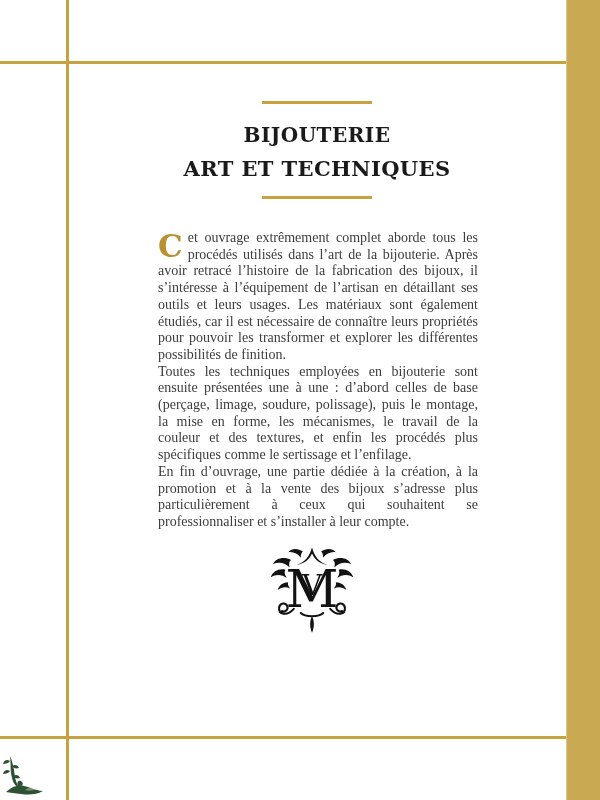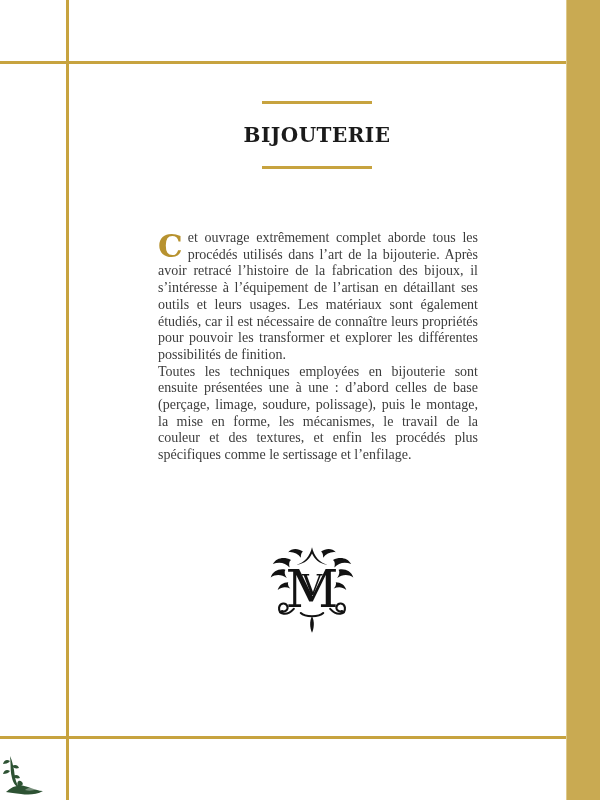--- a/index.html
+++ b/index.html
@@ -95,26 +95,28 @@
 <div class="page">
 
   <div class="frame-vline"></div>
   <div class="frame-hline top"></div>
   <div class="frame-hline bottom"></div>
   <div class="gold-band"></div>
 
   <header class="title-block">
     <div class="title-rule top"></div>
     <h1 class="book-title">BIJOUTERIE</h1>
+    <h2 class="book-subtitle">ART ET TECHNIQUES</h2>
     <div class="title-rule bottom"></div>
   </header>
 
   <section class="synopsis" lang="fr">
     <p><span class="dropcap">C</span><span>et ouvrage extrêmement complet aborde tous les procédés utilisés dans l’art de la bijouterie. Après avoir retracé l’histoire de la fabrication des bijoux, il s’intéresse à l’équipement de l’artisan en détaillant ses outils et leurs usages. Les matériaux sont également étudiés, car il est nécessaire de connaître leurs propriétés pour pouvoir les transformer et explorer les différentes possibilités de finition.</span></p>
     <p>Toutes les techniques employées en bijouterie sont ensuite présentées une à une : d’abord celles de base (perçage, limage, soudure, polissage), puis le montage, la mise en forme, les mécanismes, le travail de la couleur et des textures, et enfin les procédés plus spécifiques comme le sertissage et l’enfilage.</p>
+    <p>En fin d’ouvrage, une partie dédiée à la création, à la promotion et à la vente des bijoux s’adresse plus particulièrement à ceux qui souhaitent se professionnaliser et s’installer à leur compte.</p>
   </section>
 
   <div class="monogram">
     <svg viewBox="0 0 120 126" xmlns="http://www.w3.org/2000/svg" aria-hidden="true">
       <g fill="#121212">
 
         <path d="M60 2 C57 15 49 24 38 27 C50 26 57 18 60 11 C63 18 70 26 82 27 C71 24 63 15 60 2 Z"></path>
         <path d="M47 8 C40 3 31 3 26 9 C33 8 40 11 44 17 C44 12 45 10 47 8 Z"></path>
         <path d="M73 8 C80 3 89 3 94 9 C87 8 80 11 76 17 C76 12 75 10 73 8 Z"></path>
 

